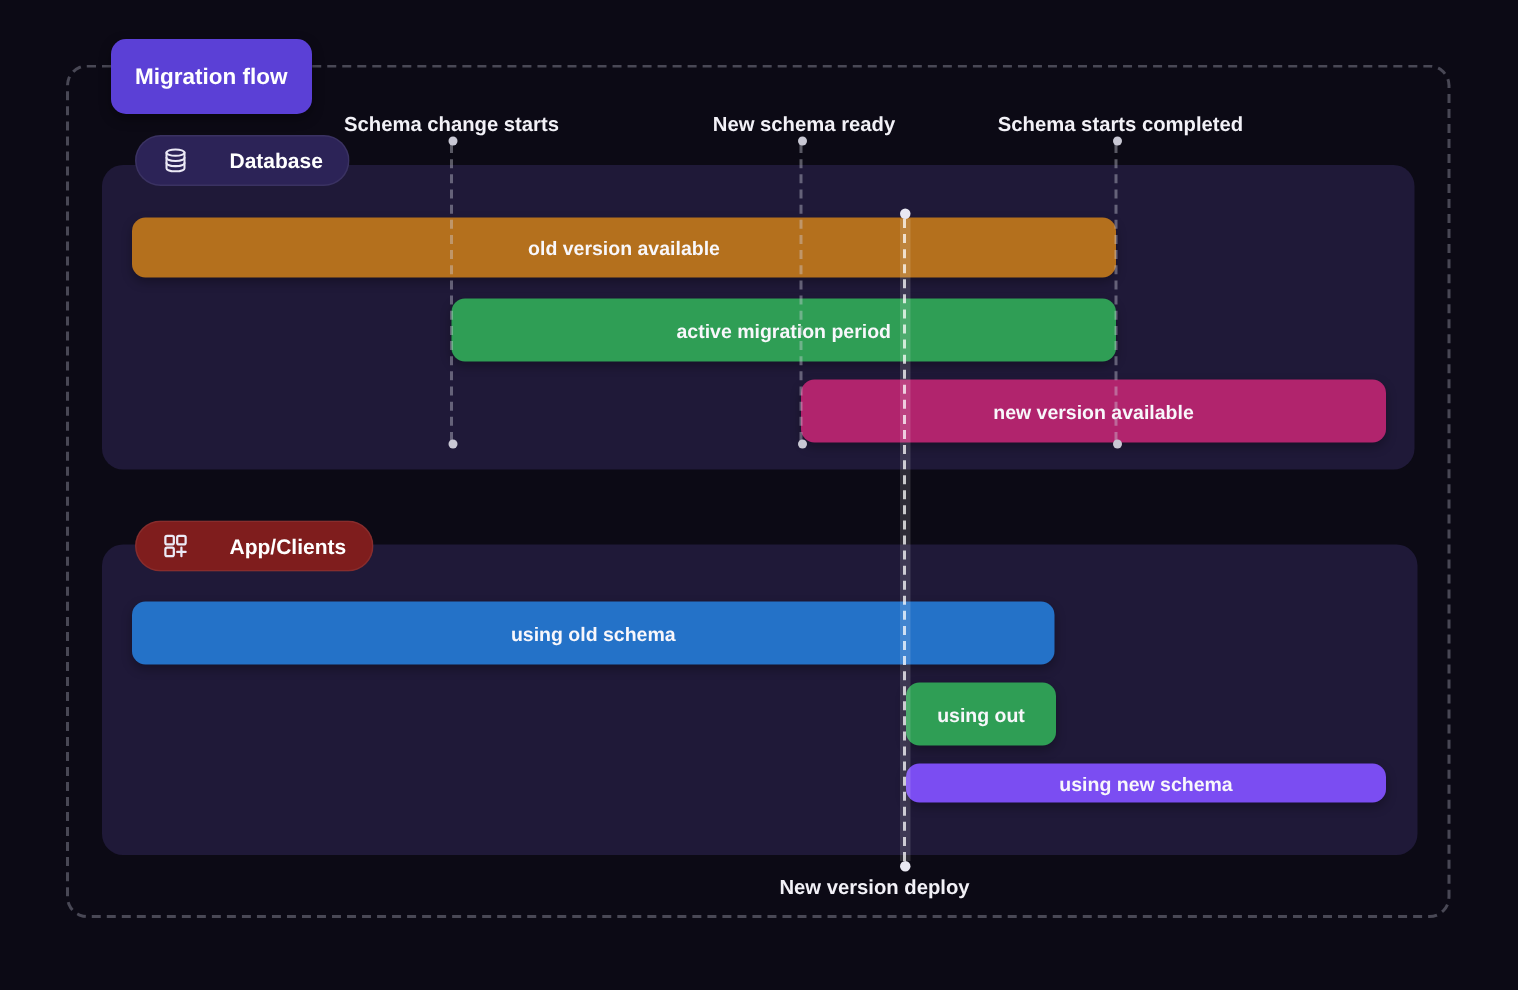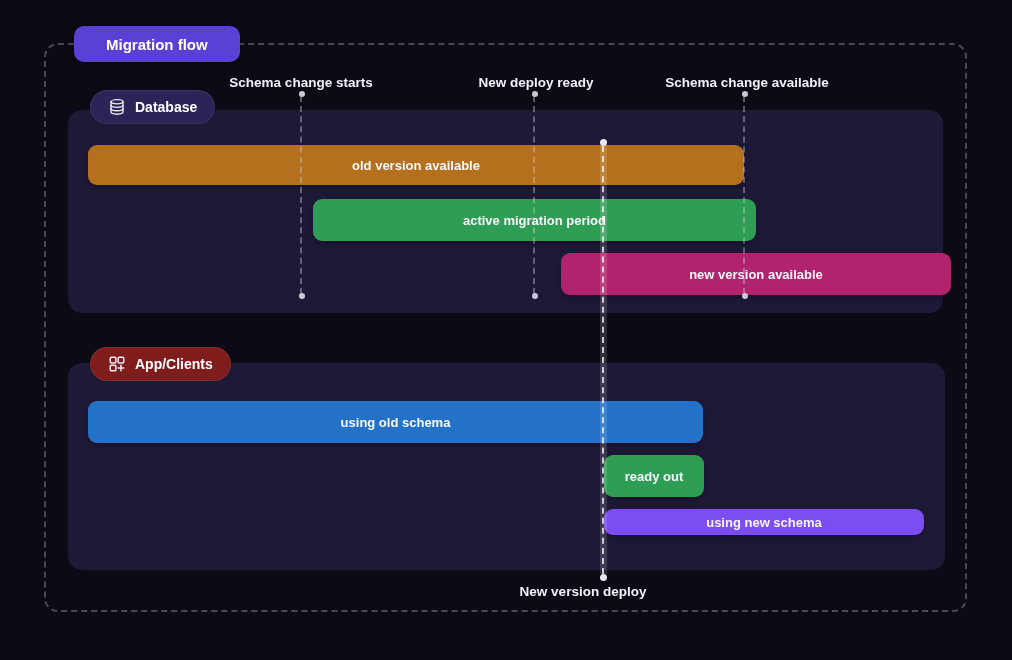--- a/index.html
+++ b/index.html
@@ -9,30 +9,30 @@
     background: #0c0a15;
     font-family: "Liberation Sans", "DejaVu Sans", sans-serif;
     overflow: hidden;
   }
   .frame {
     position: absolute; left: 44px; top: 43px; width: 923px; height: 569px;
     border: 2px dashed rgba(165,165,182,0.40);
     border-radius: 14px;
   }
   .title-badge {
-    position: absolute; left: 74px; top: 26px; height: 36px;
-    display: inline-flex; align-items: center; padding: 0 32px;
+    position: absolute; left: 74px; top: 26px; height: 50px;
+    display: inline-flex; align-items: center; padding: 0 16px;
     border-radius: 10px; color: #ffffff; font-size: 15px; font-weight: 700;
     box-shadow: 0 3px 8px rgba(0,0,0,0.35);
     white-space: nowrap; z-index: 7;
   }
   .panel { position: absolute; border-radius: 14px; z-index: 1; }
   .pill {
     position: absolute; height: 34px; z-index: 6;
-    display: inline-flex; align-items: center; gap: 9px; padding: 0 17px;
+    display: inline-flex; align-items: center; gap: 27px; padding: 0 17px;
     border-radius: 17px; color: #ffffff; font-size: 14px; font-weight: 700;
     border: 1px solid rgba(255,255,255,0.07);
     white-space: nowrap;
   }
   .pill .icon { display: inline-flex; width: 18px; height: 18px; }
   .bar {
     position: absolute; z-index: 2;
     display: flex; align-items: center; justify-content: center;
     border-radius: 9px; color: #f8f7fb; font-size: 13px; font-weight: 700;
     box-shadow: 0 3px 7px rgba(0,0,0,0.30);
@@ -72,22 +72,22 @@
   }
 </style>
 </head>
 <body style="background: rgb(12, 10, 21);">
 
 <div class="frame"></div>
 
 <div class="title-badge" style="background: rgb(91, 64, 214);">Migration flow</div>
 
 <div class="milestone" style="left:301px;">Schema change starts</div>
-<div class="milestone" style="left:536px;">New deploy ready</div>
-<div class="milestone" style="left:747px;">Schema change available</div>
+<div class="milestone" style="left:536px;">New schema ready</div>
+<div class="milestone" style="left:747px;">Schema starts completed</div>
 
 <div class="panel" style="left: 68px; top: 110px; width: 875px; height: 203px; background: rgb(31, 25, 56);"></div>
 <div class="panel" style="left: 68px; top: 363px; width: 877px; height: 207px; background: rgb(31, 25, 56);"></div>
 
 <div class="pill" style="left: 90px; top: 90px; background: rgb(44, 35, 87);">
   <span class="icon">
     <svg viewBox="0 0 24 24" width="18" height="18" fill="none" stroke="#eceaf6" stroke-width="1.8" stroke-linecap="round" stroke-linejoin="round">
       <ellipse cx="12" cy="5" rx="8" ry="2.8"></ellipse>
       <path d="M4 5v4.6c0 1.6 3.6 2.8 8 2.8s8-1.2 8-2.8V5"></path>
       <path d="M4 9.6v4.6c0 1.6 3.6 2.8 8 2.8s8-1.2 8-2.8V9.6"></path>
@@ -104,25 +104,25 @@
       <rect x="13.5" y="3" width="7.5" height="7.5" rx="1.5"></rect>
       <rect x="3" y="13.5" width="7.5" height="7.5" rx="1.5"></rect>
       <path d="M17.25 13.5v7.5"></path>
       <path d="M13.5 17.25H21"></path>
     </svg>
   </span>
   <span>App/Clients</span>
 </div>
 
 <div class="bar" style="left: 88px; top: 145px; width: 656px; height: 40px; background: rgb(180, 112, 29);">old version available</div>
-<div class="bar" style="left: 301px; top: 199px; width: 443px; height: 42px; background: rgb(47, 158, 85); margin-left: 12px;">active migration period</div>
-<div class="bar" style="left: 534px; top: 253px; width: 390px; height: 42px; background: rgb(177, 36, 109); margin-left: 27px;">new version available</div>
+<div class="bar" style="left: 301px; top: 199px; width: 443px; height: 42px; background: rgb(47, 158, 85);">active migration period</div>
+<div class="bar" style="left: 534px; top: 253px; width: 390px; height: 42px; background: rgb(177, 36, 109);">new version available</div>
 
 <div class="bar" style="left: 88px; top: 401px; width: 615px; height: 42px; background: rgb(36, 114, 200);">using old schema</div>
-<div class="bar" style="left: 604px; top: 455px; width: 100px; height: 42px; background: rgb(47, 158, 85);">ready out</div>
+<div class="bar" style="left: 604px; top: 455px; width: 100px; height: 42px; background: rgb(47, 158, 85);">using out</div>
 <div class="bar" style="left: 604px; top: 509px; width: 320px; height: 26px; background: rgb(123, 77, 242);">using new schema</div>
 
 <div class="vline" style="left:300px; top:96px; height:198px;">
   <span class="dot top"></span>
   <span class="dot bottom"></span>
 </div>
 <div class="vline" style="left:533px; top:96px; height:198px;">
   <span class="dot top"></span>
   <span class="dot bottom"></span>
 </div>

